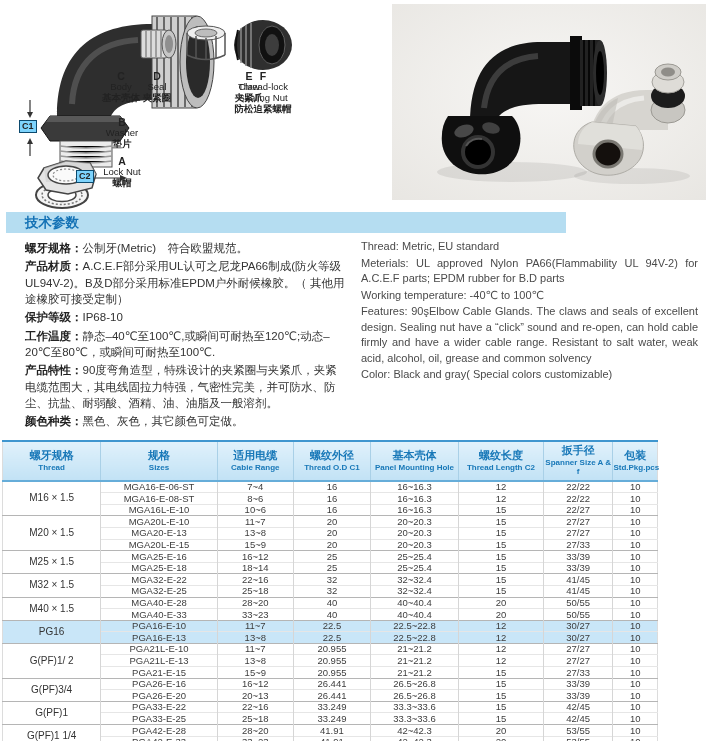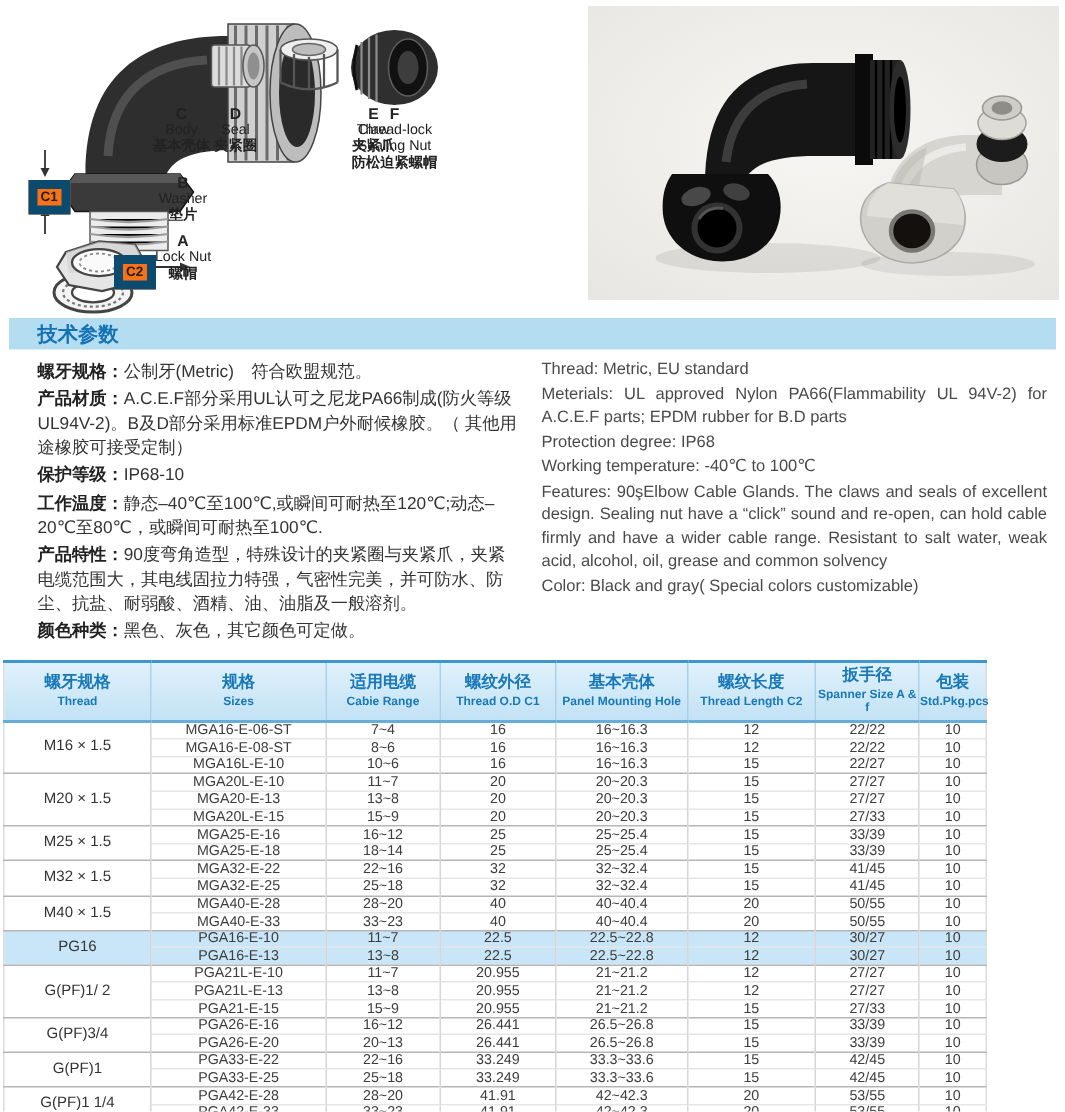--- a/index.html
+++ b/index.html
@@ -7,25 +7,25 @@
     width:710px;height:741px;position:relative;background:#fff;overflow:hidden;
     font-family:"Liberation Sans","DejaVu Sans",sans-serif;color:#3c3c3c;
   }
   
   #diagram{position:absolute;left:0;top:0;width:392px;height:212px;}
   #diagram svg{position:absolute;left:0;top:0;}
   .dlabel{position:absolute;text-align:center;line-height:1.15;color:#222;}
   .dlabel .letter{font-weight:bold;font-size:10.5px;}
   .dlabel .en{font-size:9.5px;}
   .dlabel .zh{font-size:9.5px;font-weight:bold;}
-  .dimtag{position:absolute;font-size:9px;font-weight:bold;color:#222;background:#f97316;border:6px solid #0c4a6e;padding:0 2px;line-height:11px;}
+  .dimtag{position:absolute;font-size:9px;font-weight:bold;color:#222;background:#7dd3fc;border:1px solid #0c4a6e;padding:0 2px;line-height:11px;}
   
   #photo{position:absolute;left:392px;top:4px;width:314px;height:196px;}
   
-  #param-bar{position:absolute;left:6px;top:212px;width:698px;height:21px;background:#b5ddf1;}
+  #param-bar{position:absolute;left:6px;top:212px;width:560px;height:21px;background:#b5ddf1;}
   #param-bar span{display:inline-block;margin-left:19px;font-size:13.5px;font-weight:bold;color:#1472b5;line-height:21px;}
   
   #specs{position:absolute;left:0;top:239px;width:708px;box-sizing:border-box;
          padding:0 10px 0 25px;display:flex;gap:16px;}
   #specs-zh{width:320px;flex:none;}
   #specs-zh p{margin:1px 0 2px;font-size:11.5px;line-height:1.42;color:#333;}
   #specs-zh b{font-weight:bold;color:#222;}
   #specs-en{flex:1;}
   #specs-en p{margin:0 0 1px;font-size:11px;line-height:1.41;color:#4a4a4a;text-align:justify;}
   
@@ -242,21 +242,20 @@
       <p><b>螺牙规格：</b>公制牙(Metric)　符合欧盟规范。</p>
       <p><b>产品材质：</b>A.C.E.F部分采用UL认可之尼龙PA66制成(防火等级UL94V-2)。B及D部分采用标准EPDM户外耐候橡胶。（ 其他用途橡胶可接受定制）</p>
       <p><b>保护等级：</b>IP68-10</p>
       <p><b>工作温度：</b>静态–40℃至100℃,或瞬间可耐热至120℃;动态–20℃至80℃，或瞬间可耐热至100℃.</p>
       <p><b>产品特性：</b>90度弯角造型，特殊设计的夹紧圈与夹紧爪，夹紧电缆范围大，其电线固拉力特强，气密性完美，并可防水、防尘、抗盐、耐弱酸、酒精、油、油脂及一般溶剂。</p>
       <p><b>颜色种类：</b>黑色、灰色，其它颜色可定做。</p>
     </div>
   <div id="specs-en">
       <p>Thread: Metric, EU standard</p>
       <p>Meterials: UL approved Nylon PA66(Flammability UL 94V-2) for A.C.E.F parts; EPDM rubber for B.D parts</p>
-      <p>Protection degree: IP68</p>
       <p>Working temperature: -40℃ to 100℃</p>
       <p>Features: 90şElbow Cable Glands. The claws and seals of excellent design. Sealing nut have a “click” sound and re-open, can hold cable firmly and have a wider cable range. Resistant to salt water, weak acid, alcohol, oil, grease and common solvency</p>
       <p>Color: Black and gray( Special colors customizable)</p>
     </div>
 </div>
 
 <div id="spec-table-wrap">
   <table>
     <colgroup id="spec-colgroup">
         <col style="width: 15%;">

